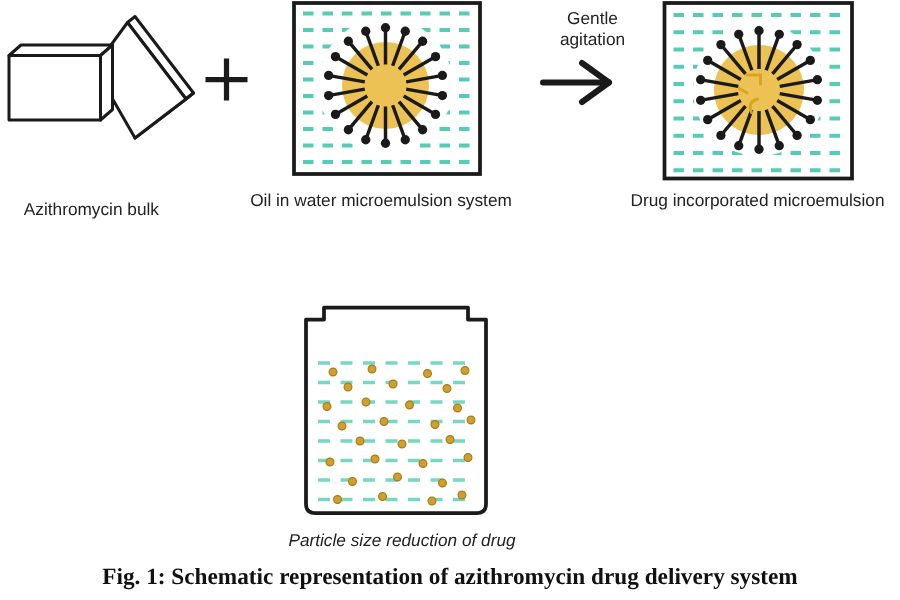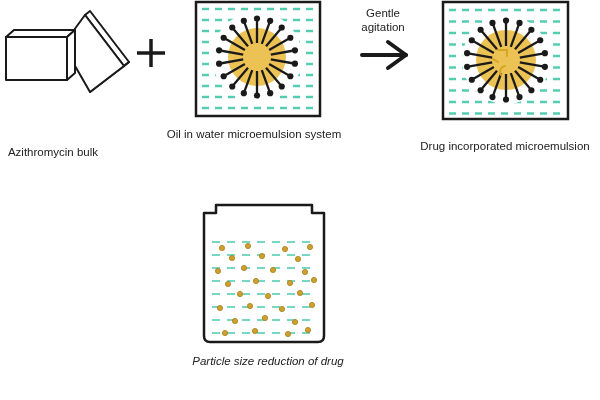--- a/index.html
+++ b/index.html
@@ -206,24 +206,25 @@
           <circle cx="295" cy="322" r="2.6" fill="#cfa02e" stroke="#a87d18" stroke-width="0.8"></circle>
           <circle cx="225" cy="333" r="2.6" fill="#cfa02e" stroke="#a87d18" stroke-width="0.8"></circle>
           <circle cx="255" cy="331" r="2.6" fill="#cfa02e" stroke="#a87d18" stroke-width="0.8"></circle>
           <circle cx="288" cy="334" r="2.6" fill="#cfa02e" stroke="#a87d18" stroke-width="0.8"></circle>
           <circle cx="308" cy="330" r="2.6" fill="#cfa02e" stroke="#a87d18" stroke-width="0.8"></circle>
         </g>
     </g>
 
   </svg>
 
-  <div class="lbl" style="left:0px;top:145px;width:106px;">Azithromycin bulk</div>
+  <div class="lbl" style="left:0px;top:133px;width:106px;text-align:right;">Azithromycin bulk</div>
 
   <div class="lbl" style="left:154px;top:127px;width:200px;text-align:center;">Oil in water microemulsion system</div>
 
-  <div class="lbl wrap" style="left:352px;top:6px;width:62px;text-align:center;">Gentle agitation</div>
-
-  <div class="lbl" style="left:412px;top:127px;width:186px;margin-top:12px;">Drug incorporated microemulsion</div>
+  <div class="lbl wrap" style="left:364px;top:6px;width:62px;text-align:center;">Gentle agitation</div>
+
+  <div class="lbl" style="left:412px;top:127px;width:186px;">Drug incorporated microemulsion</div>
 
   <div class="lbl" style="left:168px;top:354px;width:200px;font-style:italic;">Particle size reduction of drug</div>
 
+  <div class="caption">Fig. 1: Schematic representation of azithromycin drug delivery system</div>
 
 </div>
 
 </body></html>

